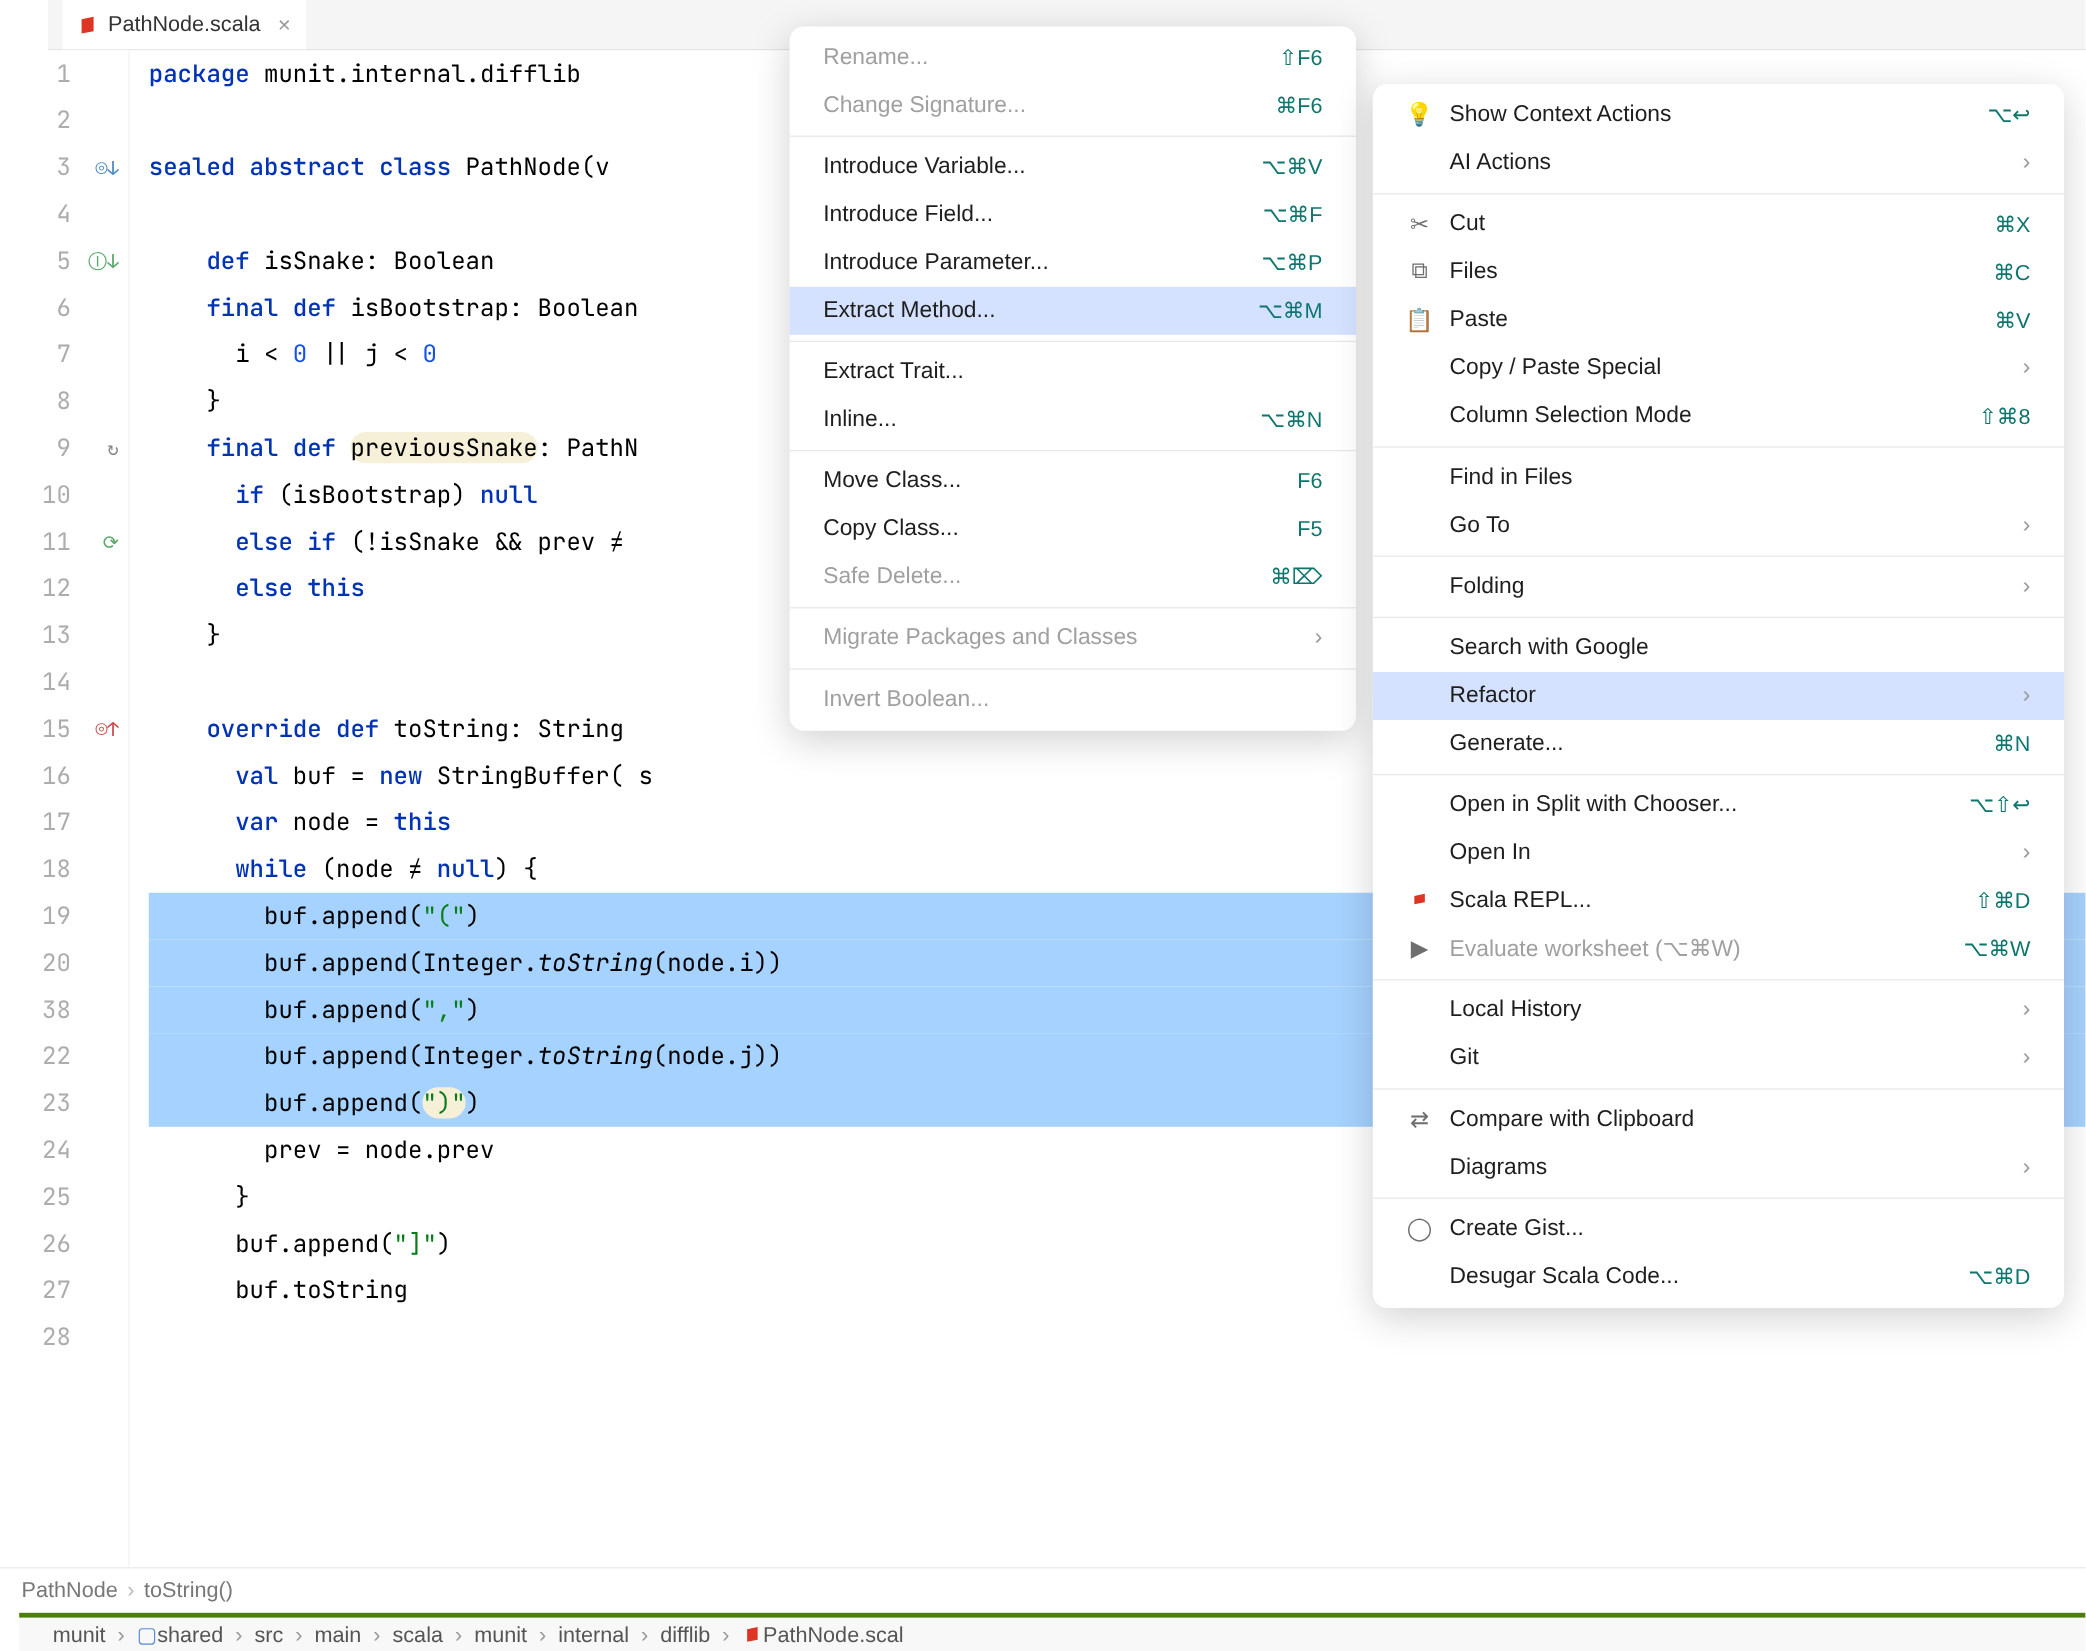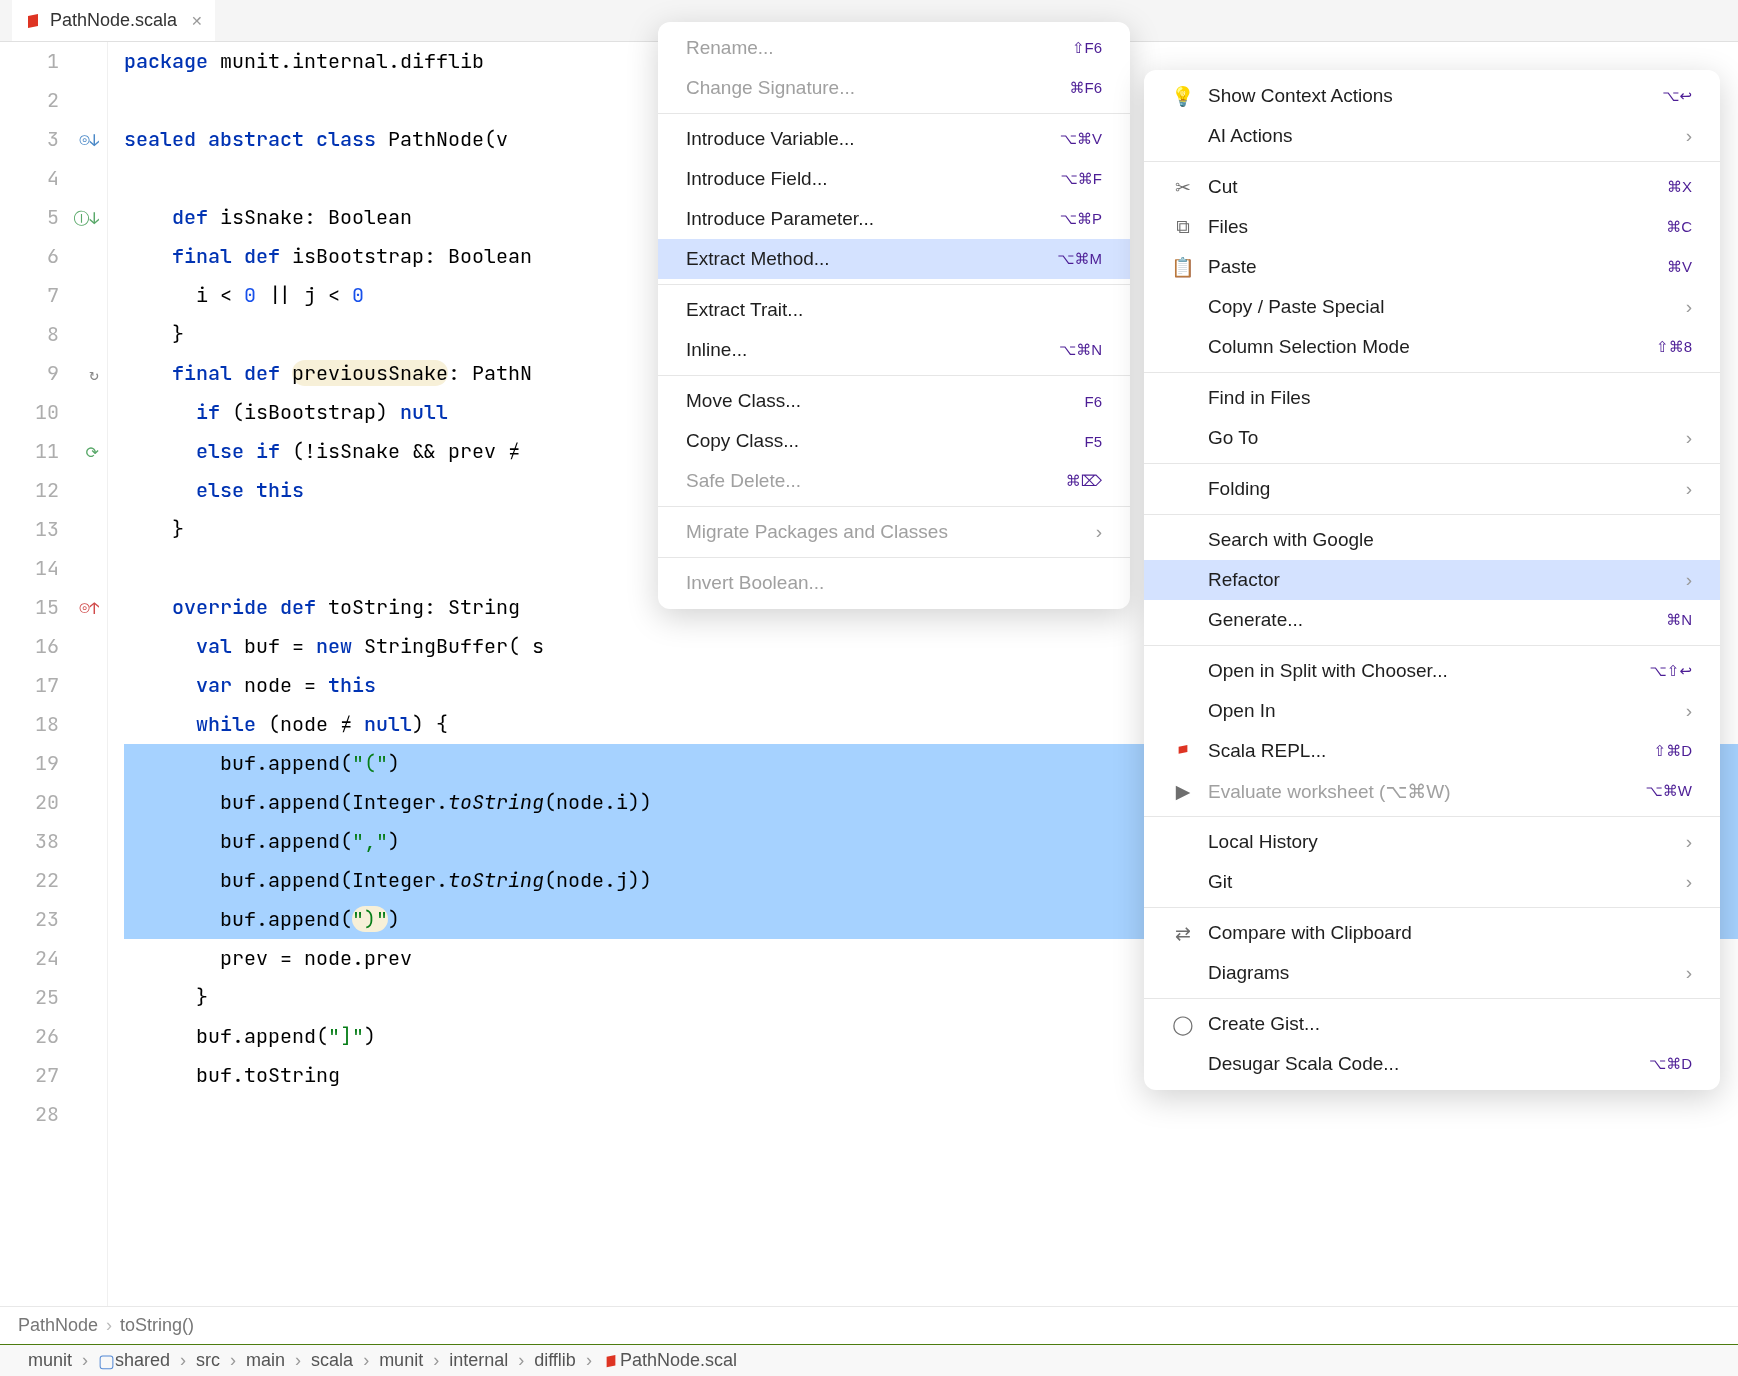--- a/index.html
+++ b/index.html
@@ -13,20 +13,21 @@
       height: 1376px;
       position: relative;
     }
     .tab-bar {
       height: 42px;
       background: #f5f5f5;
       border-bottom: 1px solid #e0e0e0;
       display: flex;
       align-items: flex-start;
       padding-left: 12px;
+      margin-left: 40px;
     }
     .tab {
       display: flex;
       align-items: center;
       gap: 8px;
       padding: 8px 12px;
       background: #fff;
       height: 100%;
       font-size: 18px;
       color: #333;
@@ -96,26 +97,27 @@
       display: flex;
       align-items: center;
       padding-left: 18px;
       font-size: 18px;
       color: #777;
     }
     .breadcrumb-sep { margin: 0 8px; color: #bbb; }
     .nav-breadcrumb {
       height: 32px;
       background: #f8f8f8;
-      border-top: 1px solid #4d7c0f;
+      border-top: 4px solid #4d7c0f;
       display: flex;
       align-items: center;
       padding-left: 28px;
       font-size: 18px;
       color: #555;
+      margin-left: 16px;
     }
     .nav-breadcrumb .sep { margin: 0 10px; color: #999; }
     .context-menu {
       position: absolute;
       background: #fff;
       border-radius: 12px;
       box-shadow: 0 8px 32px rgba(0,0,0,0.18);
       padding: 6px 0;
       font-size: 19px;
       color: #1e1e1e;
@@ -125,21 +127,21 @@
       align-items: center;
       justify-content: space-between;
       padding: 6px 28px;
       height: 40px;
     }
     .menu-item.highlighted {
       background: #d4e2ff;
     }
     .menu-item.disabled { color: #a0a0a0; }
     .menu-label { display: flex; align-items: center; gap: 14px; }
-    .menu-shortcut { color: #4c1d95; font-size: 15px; }
+    .menu-shortcut { color: #0f766e; font-size: 18px; }
     .menu-sep { height: 1px; background: #e6e6e6; margin: 5px 0; }
     .menu-icon { width: 22px; display: inline-flex; justify-content: center; color: #6e6e6e; }
     .menu-submenu-arrow { color: #9a9a9a; }
     .refactor-menu {
       top: 22px;
       left: 658px;
       width: 472px;
     }
     .main-context-menu {
       top: 70px;

